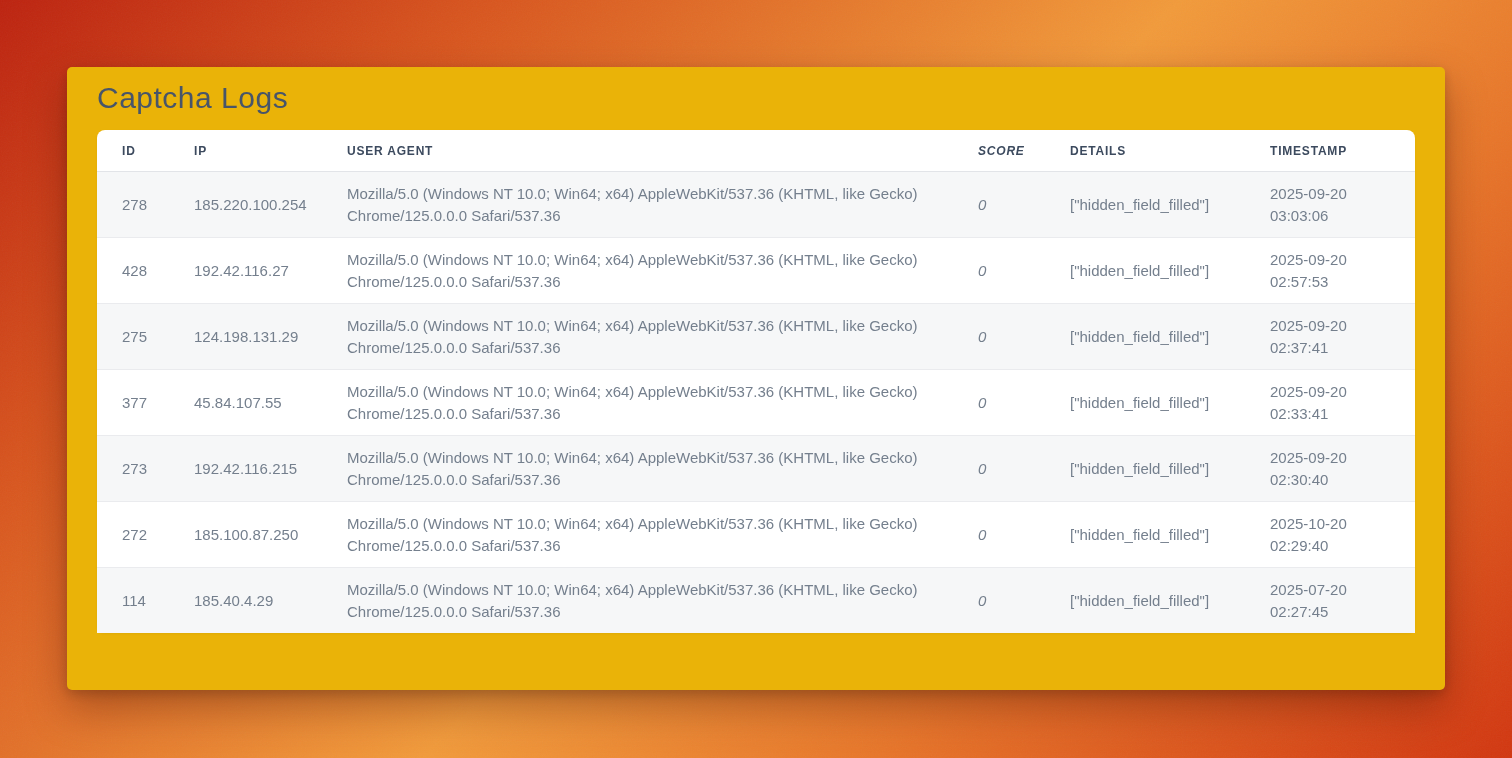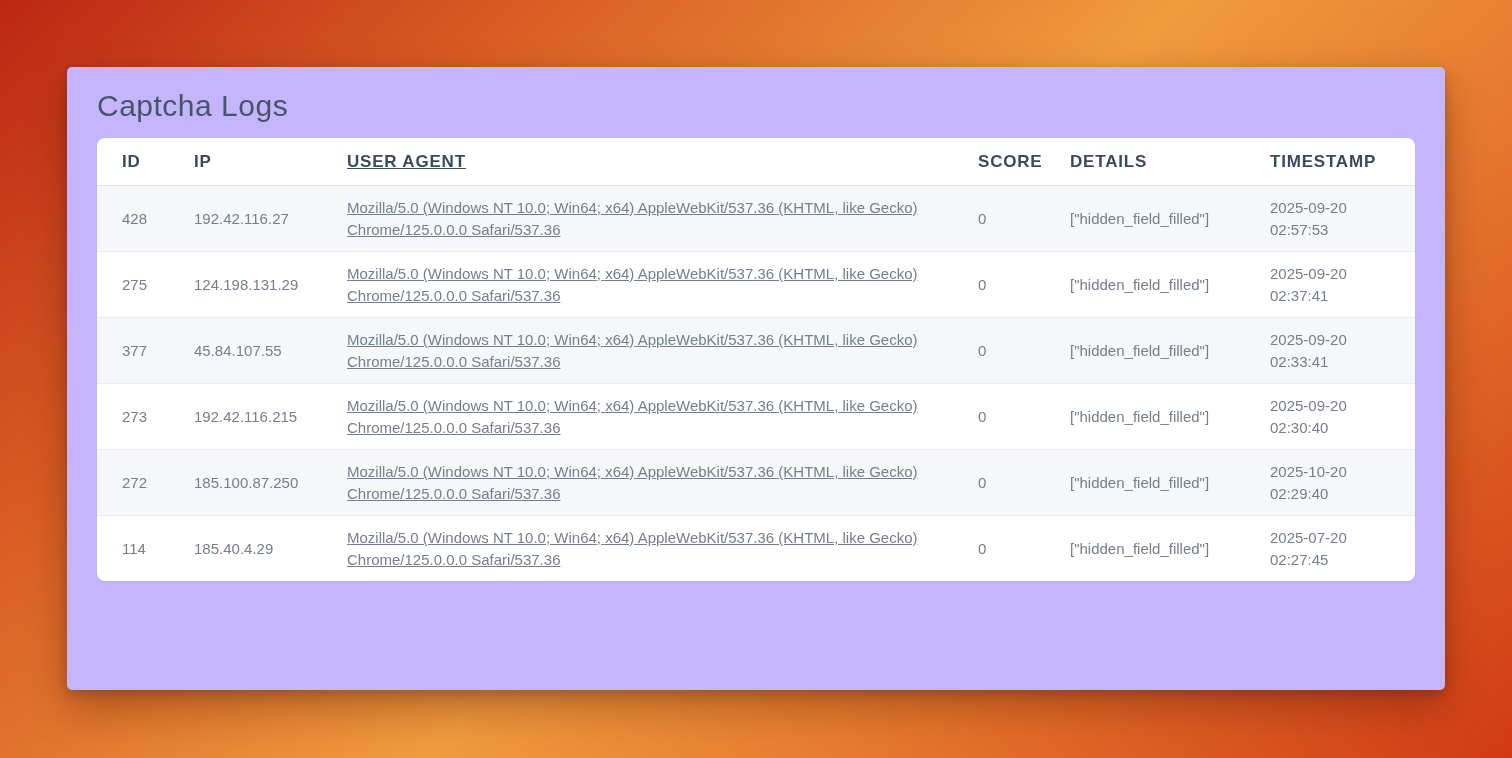--- a/index.html
+++ b/index.html
@@ -9,24 +9,24 @@
     background: linear-gradient(135deg, #bd2310 0%, #d9571f 22%, #f29b3b 52%, #e8762a 72%, #d23711 100%);
     position: relative;
   }
   .noise {
     position: fixed; inset: 0; width: 100%; height: 100%;
     opacity: 0.05; pointer-events: none; z-index: 1;
   }
   .card {
     position: absolute;
     left: 67px; top: 67px; width: 1378px; height: 623px;
-    background: #c4b5fd;
+    background: #eab308;
     border-radius: 5px;
     box-shadow: 0 18px 40px rgba(70, 15, 0, 0.35), 0 4px 12px rgba(0,0,0,0.18);
-    padding: 8px 30px;
+    padding: 0 30px;
     overflow: hidden;
     z-index: 2;
   }
   .page-title {
     font-size: 30px;
     font-weight: 500;
     color: #485569;
     letter-spacing: 0.5px;
     padding: 13px 0 14px;
     line-height: 36px;
@@ -36,27 +36,27 @@
     border-radius: 8px;
     box-shadow: 0 1px 3px rgba(0,0,0,0.05);
   }
   table.data-table {
     width: 100%;
     border-collapse: collapse;
     table-layout: fixed;
   }
   .col-id        { width: 72px;  }
   .col-ip        { width: 153px; }
-  .col-user_agent{ width: 631px; text-decoration: underline; }
-  .col-score     { width: 92px;  }
+  .col-user_agent{ width: 631px; }
+  .col-score     { width: 92px; font-style: italic;  }
   .col-details   { width: 200px; }
   .col-timestamp { width: 170px; }
   th {
     text-align: left;
-    font-size: 17px;
+    font-size: 12px;
     font-weight: 700;
     letter-spacing: 0.8px;
     color: #3c4a5e;
     padding: 14px 10px 13px 25px;
     white-space: nowrap;
   }
   td {
     font-size: 15px;
     line-height: 21.5px;
     color: #747f8d;
@@ -86,20 +86,28 @@
         <tr>
           <th class="col-id">ID</th>
           <th class="col-ip">IP</th>
           <th class="col-user_agent">USER AGENT</th>
           <th class="col-score">SCORE</th>
           <th class="col-details">DETAILS</th>
           <th class="col-timestamp">TIMESTAMP</th>
         </tr>
       </thead>
       <tbody>
+          <tr>
+            <td class="col-id">278</td>
+            <td class="col-ip">185.220.100.254</td>
+            <td class="col-user_agent">Mozilla/5.0 (Windows NT 10.0; Win64; x64) AppleWebKit/537.36 (KHTML, like Gecko) Chrome/125.0.0.0 Safari/537.36</td>
+            <td class="col-score">0</td>
+            <td class="col-details">["hidden_field_filled"]</td>
+            <td class="col-timestamp">2025-09-20 03:03:06</td>
+          </tr>
           <tr>
             <td class="col-id">428</td>
             <td class="col-ip">192.42.116.27</td>
             <td class="col-user_agent">Mozilla/5.0 (Windows NT 10.0; Win64; x64) AppleWebKit/537.36 (KHTML, like Gecko) Chrome/125.0.0.0 Safari/537.36</td>
             <td class="col-score">0</td>
             <td class="col-details">["hidden_field_filled"]</td>
             <td class="col-timestamp">2025-09-20 02:57:53</td>
           </tr>
           <tr>
             <td class="col-id">275</td>

